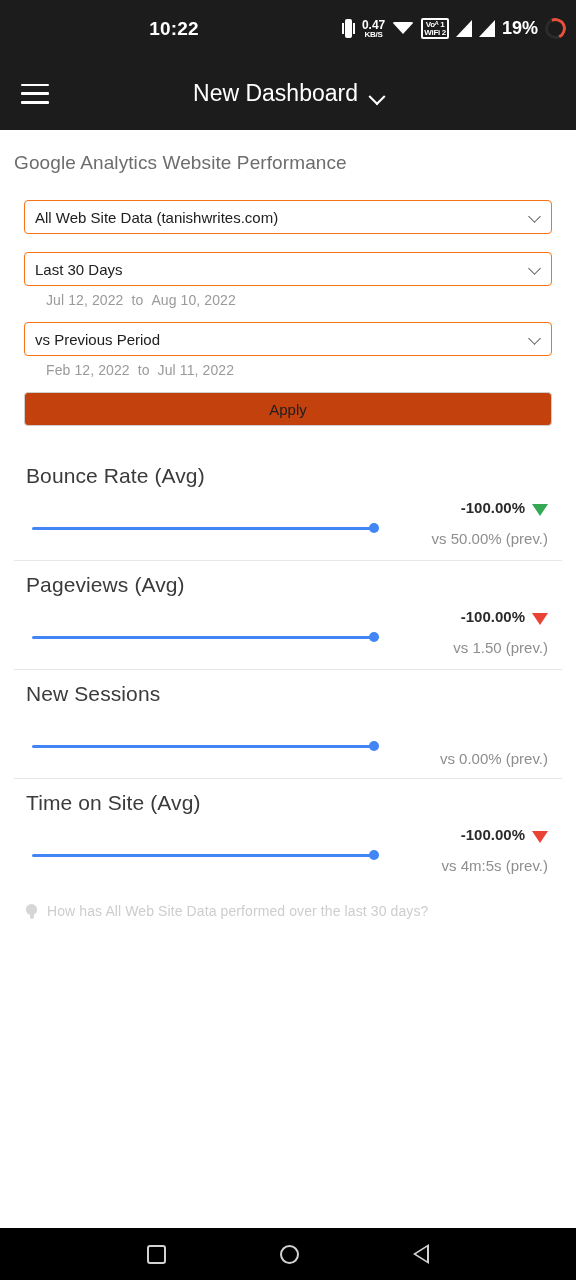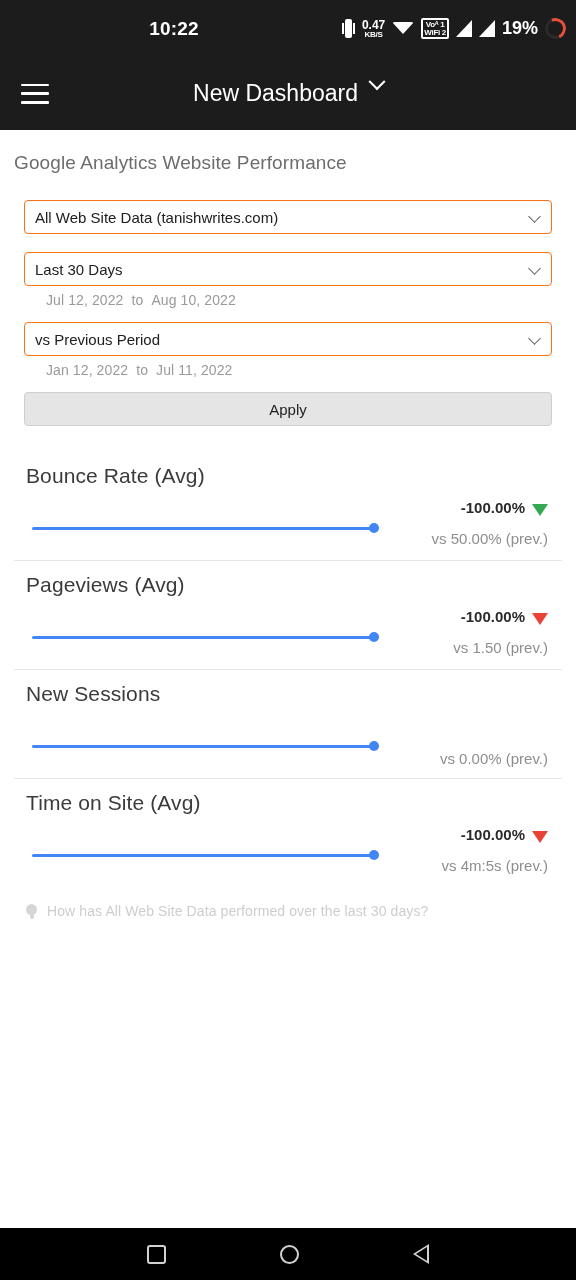--- a/index.html
+++ b/index.html
@@ -87,21 +87,21 @@
     display: flex; align-items: center; position: relative;
   }
   .hamburger {
     position:absolute; left:21px; top:50%; transform:translateY(-50%);
     width:28px; height:20px; display:flex; flex-direction:column; justify-content:space-between;
     cursor:pointer;
   }
   .hamburger i { display:block; height:2.5px; background:#fff; border-radius:1px; }
   .appbar-title-wrap {
     position:absolute; left:0; right:0; text-align:center;
-    display:flex; align-items:flex-start; justify-content:center; gap:13px;
+    display:flex; align-items:flex-end; justify-content:center; gap:13px;
   }
   .appbar-title { font-size:23px; color:#ffffff; font-weight:400; }
   .chev-white {
     width: 12px; height: 12px;
     border-right: 2.4px solid #fff; border-bottom: 2.4px solid #fff;
     transform: rotate(45deg) translate(-3px,-3px);
   }
 
   
   .content { position:relative; background:#fff; height: 1098px; }
@@ -133,21 +133,21 @@
 
   .daterange {
     font-size: 14px; color:#9a9a9a;
     padding-left: 22px; margin-bottom: 14px;
     letter-spacing:0.1px;
   }
   .daterange .sep { padding: 0 2px; }
 
   .apply-btn {
     height:34px; border:1px solid #cfcfcf; border-radius:4px;
-    background:#e5e5e5;
+    background:#c2410c;
     display:flex; align-items:center; justify-content:center;
     font-size:15px; color:#1f1f1f; cursor:pointer;
     margin-top: 2px;
   }
 
   
   .metrics { padding-top: 26px; }
   .metric { position:relative; padding: 0 14px; }
   .metric-title {
     font-size: 21px; color:#3b3b3b; font-weight:400;
@@ -308,21 +308,21 @@
       <div class="daterange">
         <span>Jul 12, 2022</span><span class="sep">&nbsp;</span><span>to</span><span class="sep">&nbsp;</span><span>Aug 10, 2022</span>
       </div>
 
       <div class="select-box tight">
         <span>vs Previous Period</span>
         <span class="chev"></span>
       </div>
 
       <div class="daterange">
-        <span>Jan 12, 2022</span><span class="sep">&nbsp;</span><span>to</span><span class="sep">&nbsp;</span><span>Jul 11, 2022</span>
+        <span>Feb 12, 2022</span><span class="sep">&nbsp;</span><span>to</span><span class="sep">&nbsp;</span><span>Jul 11, 2022</span>
       </div>
 
       <div class="apply-btn">
         <span>Apply</span>
       </div>
     </div>
 
     <div class="metrics">
 
       <div class="metric">

